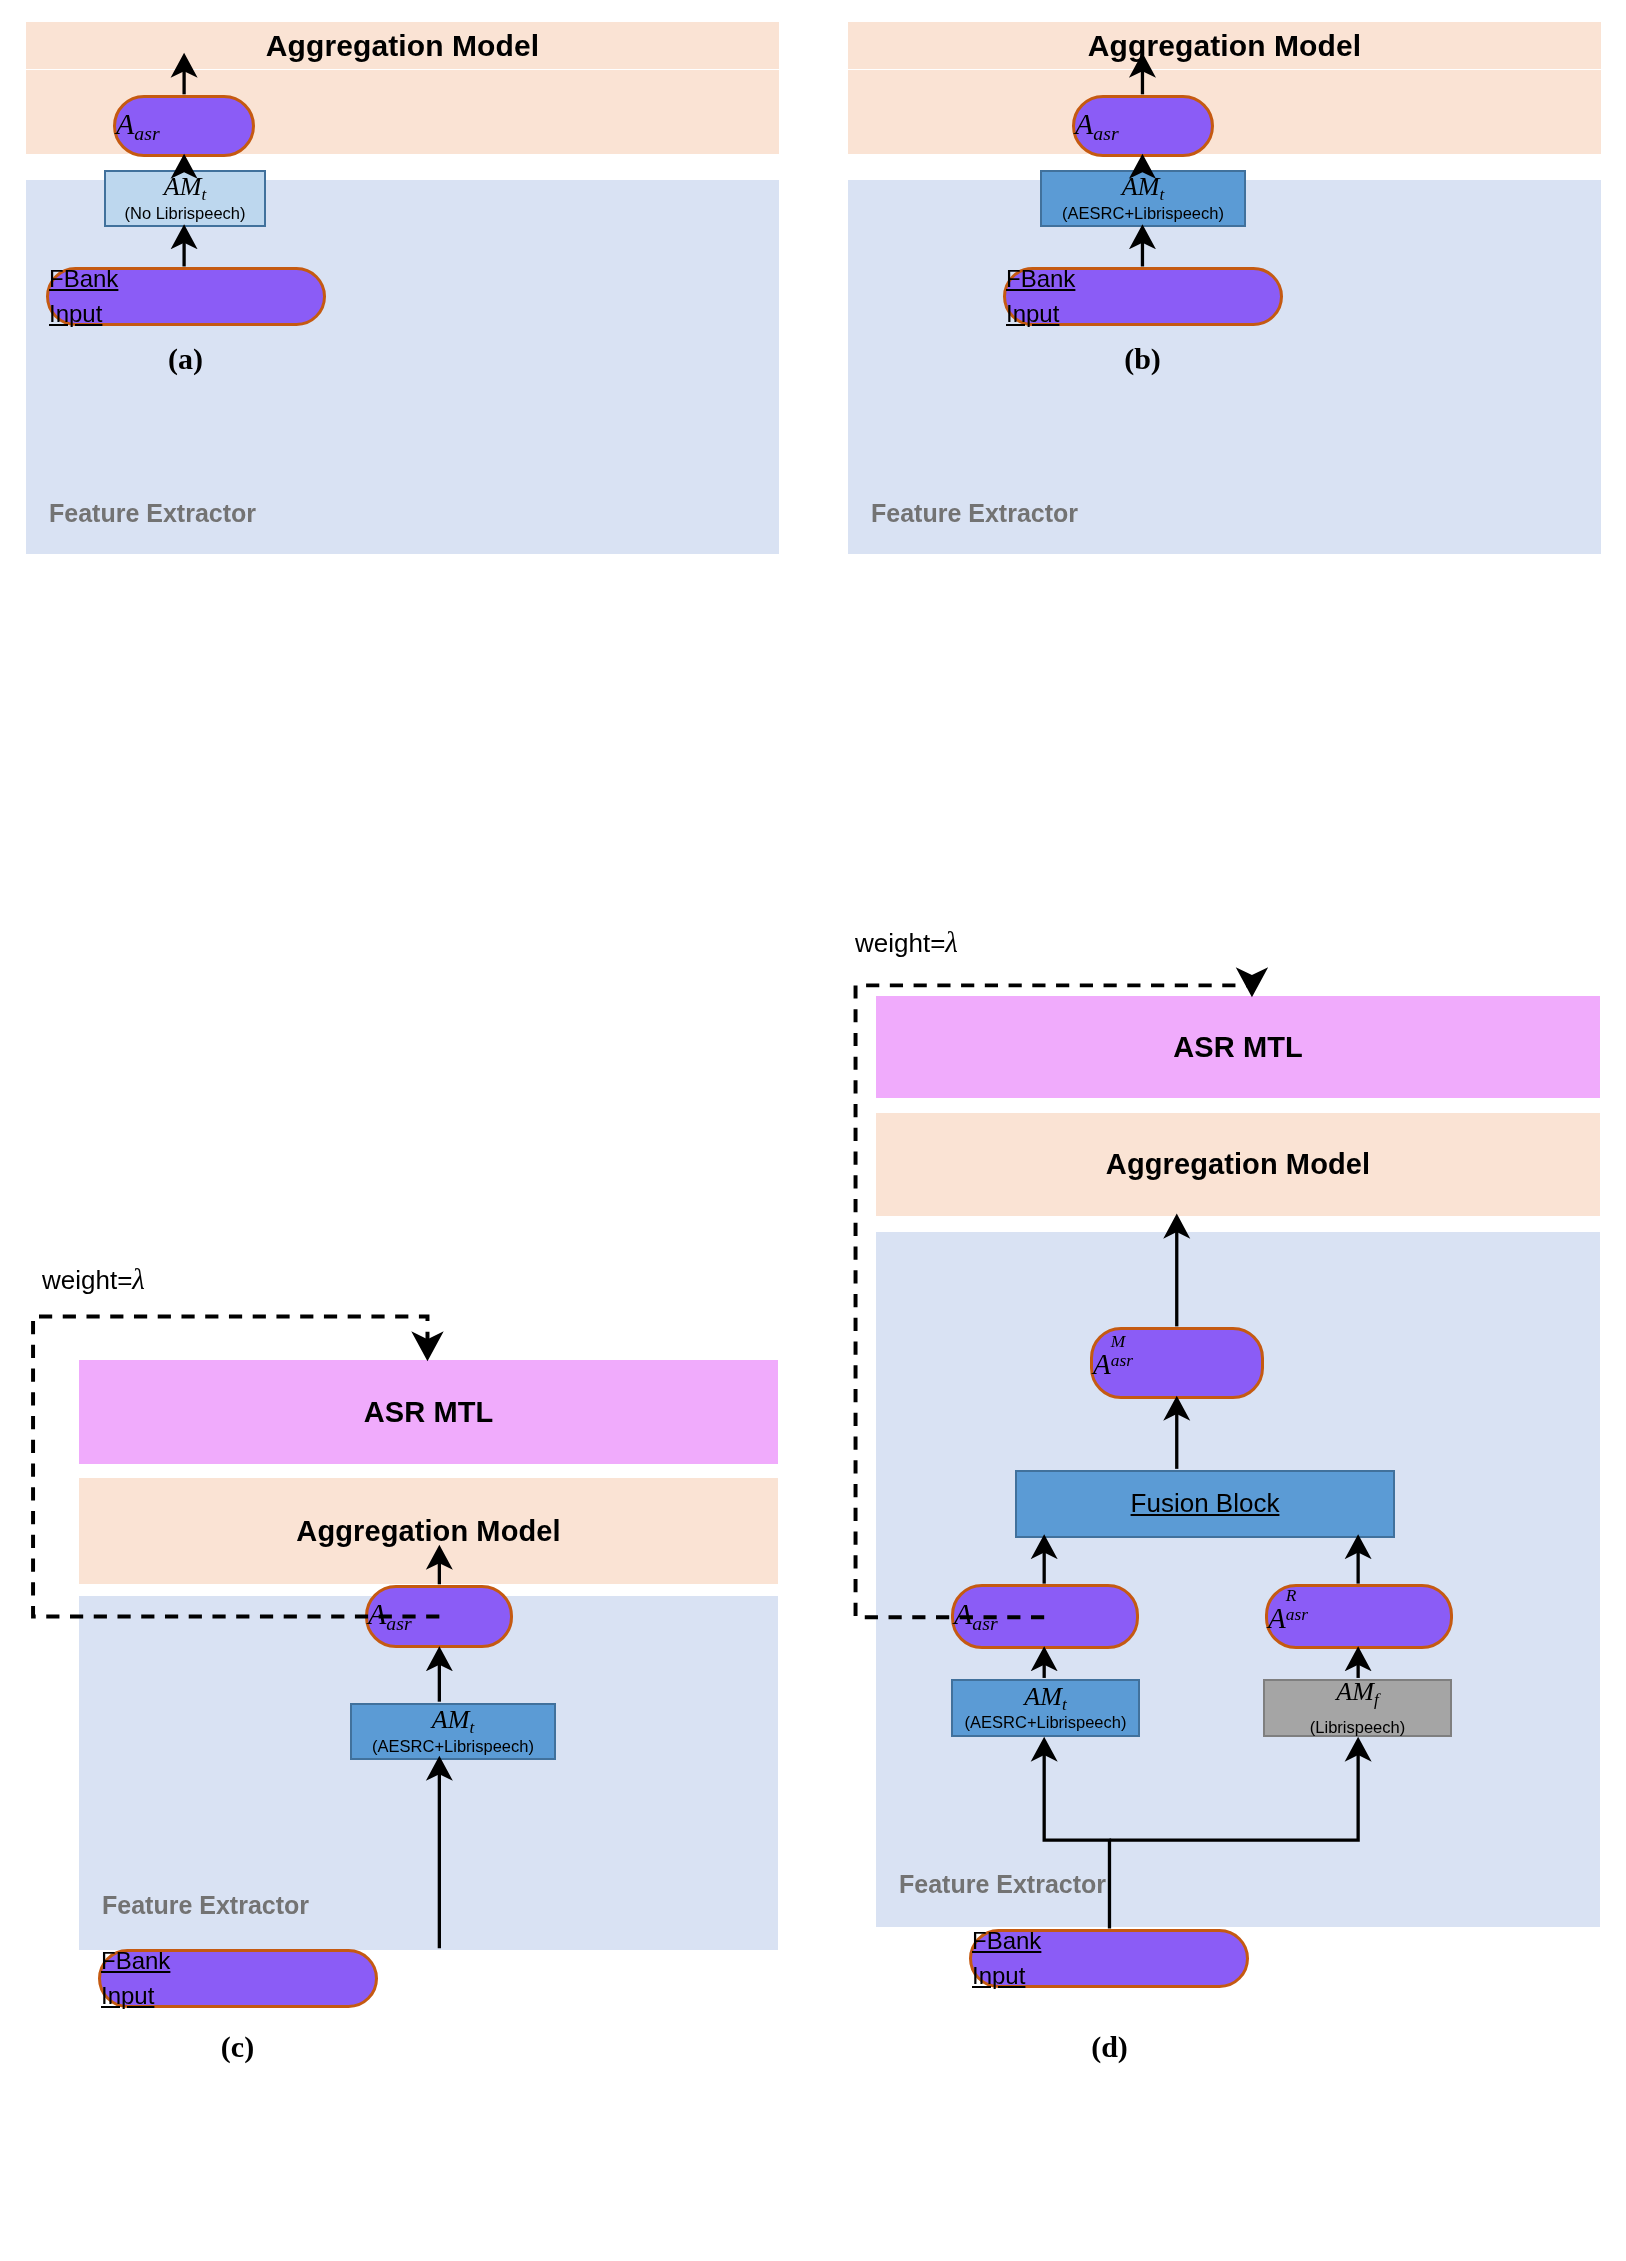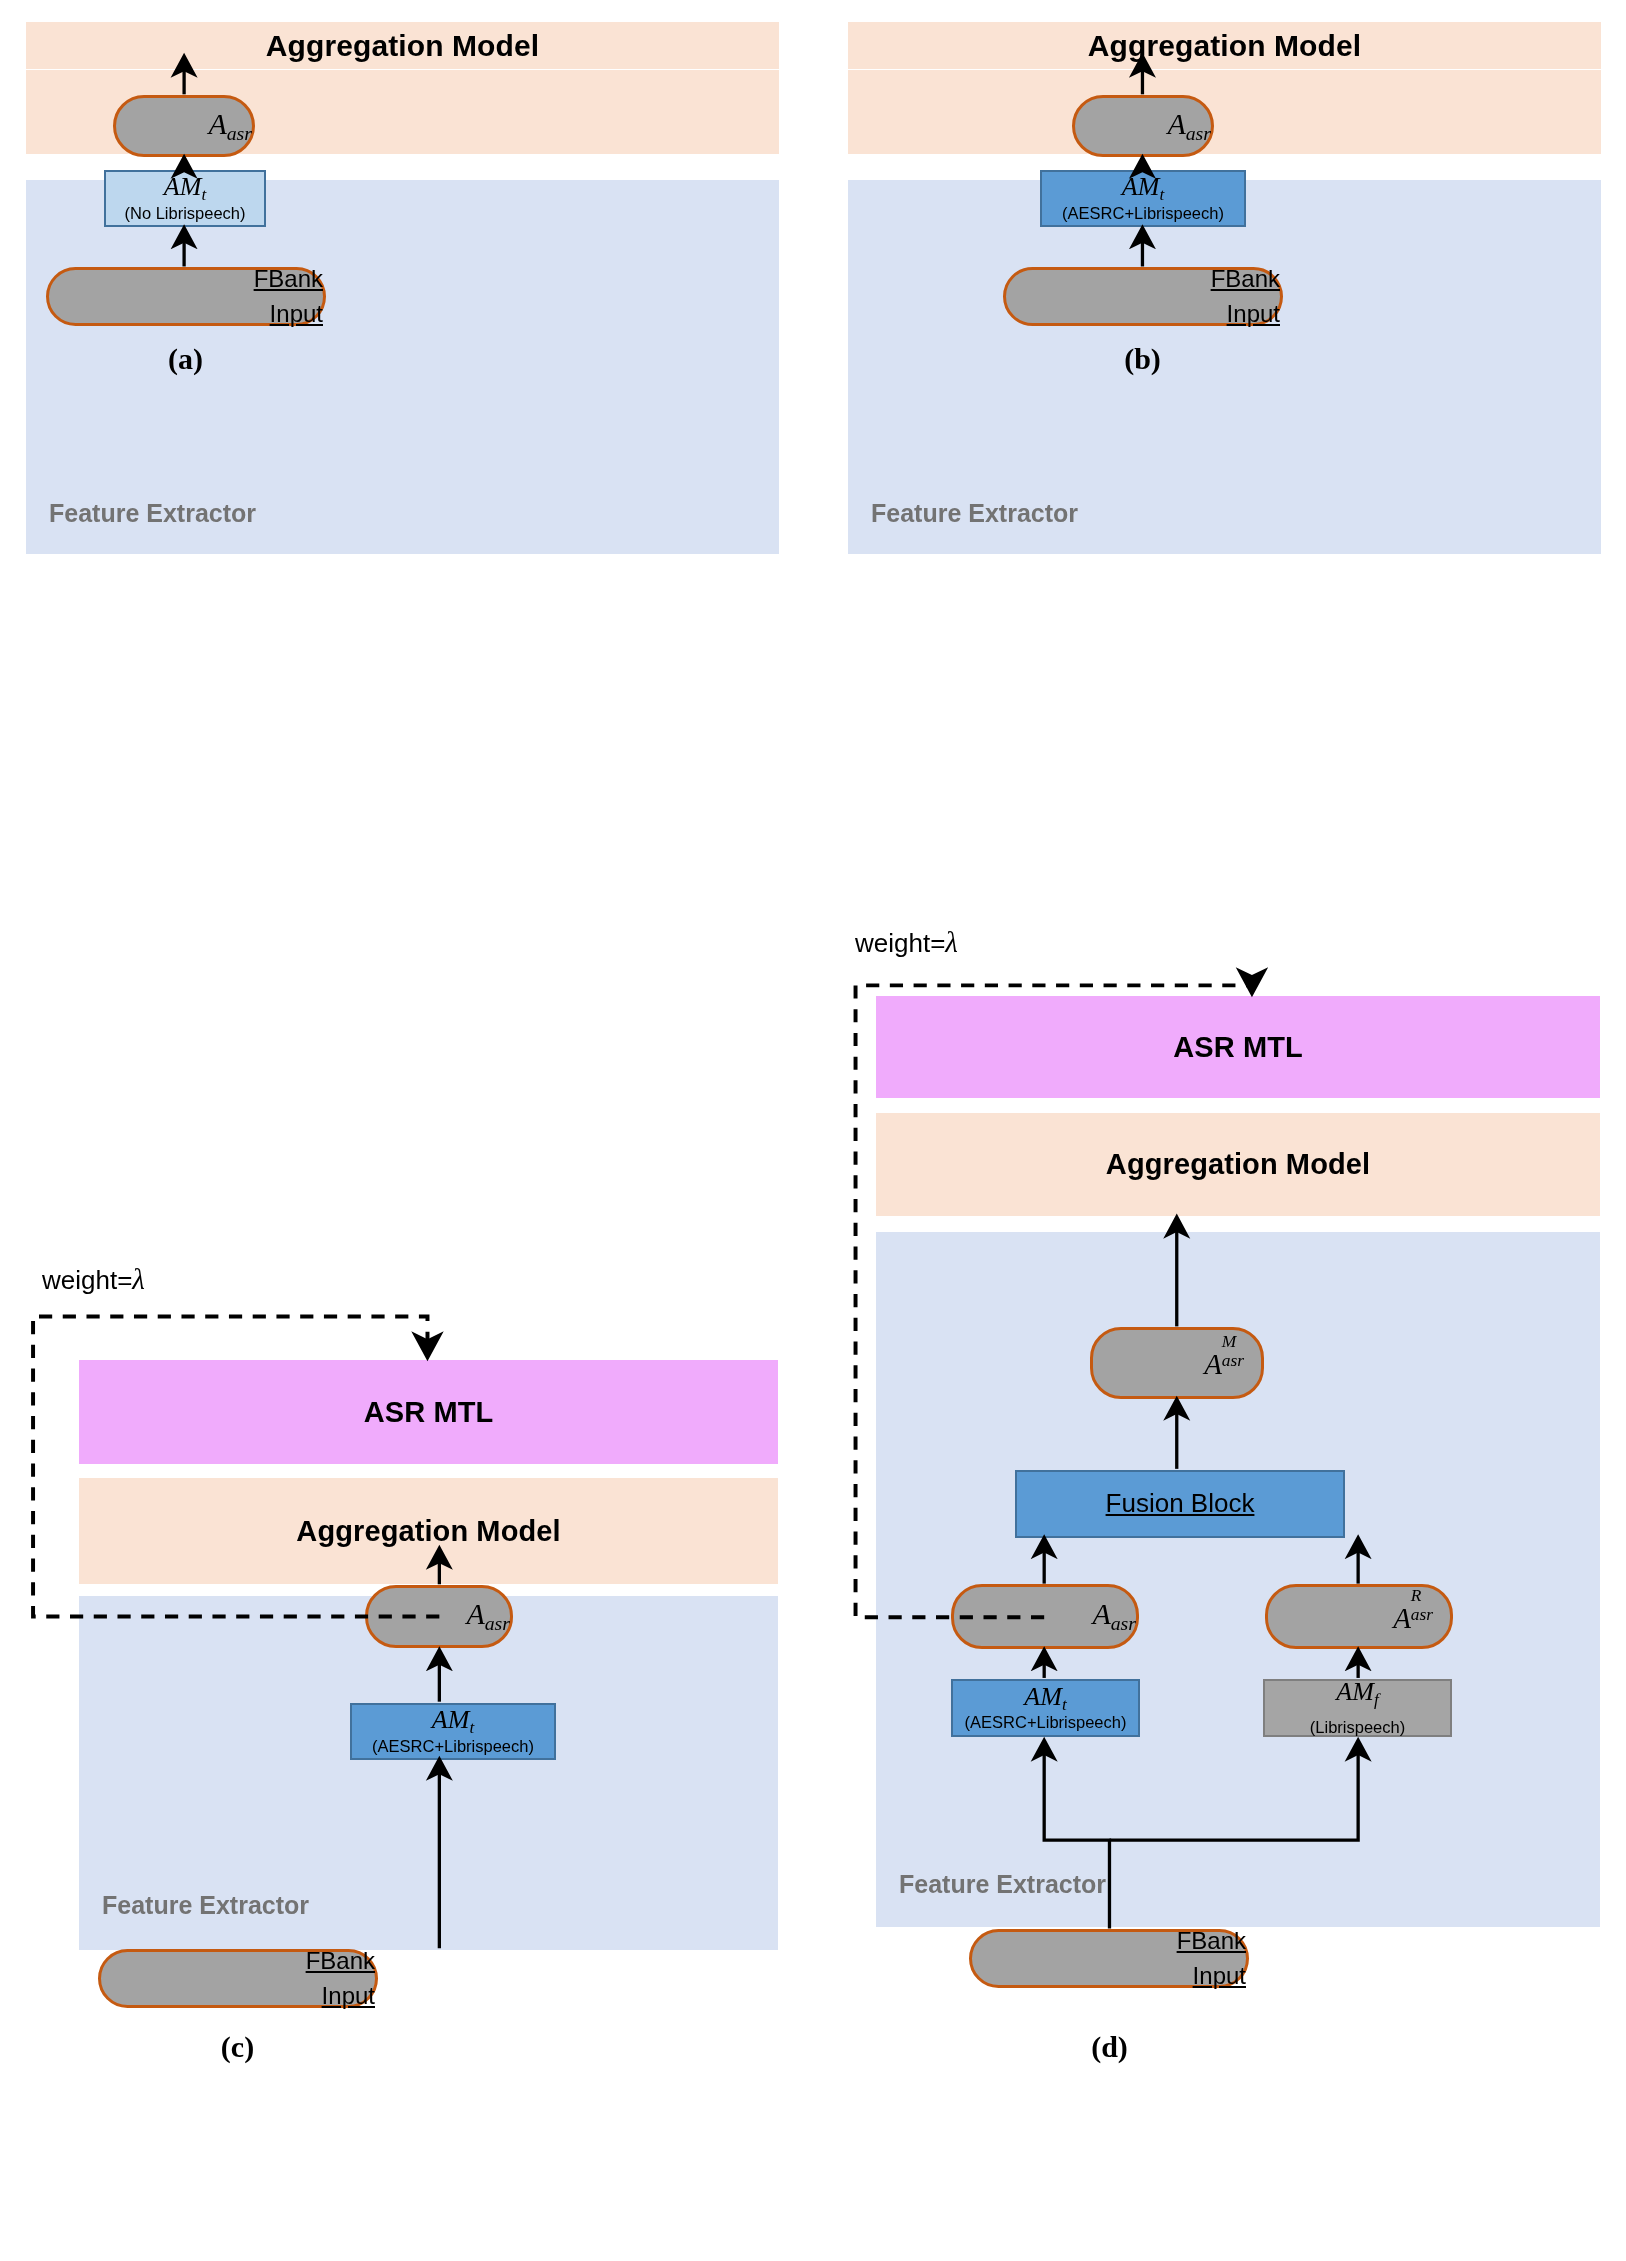--- a/index.html
+++ b/index.html
@@ -12,22 +12,22 @@
   .abs{position:absolute;box-sizing:border-box;}
 
   
   .band{display:flex;align-items:center;justify-content:center;}
   .band-agg{background:#FAE3D4;}
   .band-feat{background:#D9E2F3;}
   .band-mtl{background:#f0abfc;}
   .band-label{font-weight:bold;color:#000;letter-spacing:0.1px;}
 
   
-  .mod-orange{background:#a3a3a3;border:3.3px solid #C55A11;border-radius:31px;
-              display:flex;align-items:flex-end;justify-content:center;
+  .mod-orange{background:#8b5cf6;border:3.3px solid #C55A11;border-radius:31px;
+              display:flex;align-items:flex-start;justify-content:center;
               flex-direction:column;color:#000;}
   
   .mod-bluelight{background:#BDD7EE;border:2.6px solid #41719C;
               display:flex;align-items:center;justify-content:center;
               flex-direction:column;color:#000;}
   .mod-bluemid{background:#5B9BD5;border:2.6px solid #41719C;
               display:flex;align-items:center;justify-content:center;
               flex-direction:column;color:#000;}
   .mod-gray{background:#A5A5A5;border:2.6px solid #7F7F7F;
               display:flex;align-items:center;justify-content:center;
@@ -166,21 +166,21 @@
   </div>
 
   <div class="abs band-feat" style="left:876px;top:1232px;width:724px;height:695px;"></div>
 
   <div class="abs feat-cap" style="left:899px;top:1862px;font-size:25px;">Feature Extractor</div>
 
   <div class="abs mod-orange" style="left:1090px;top:1327px;width:174px;height:72px;">
     <span class="mathstack" style="font-size:29px;"><span class="base">A</span><span class="tags"><span class="t-sup">M</span><span class="t-sub">asr</span></span></span>
   </div>
 
-  <div class="abs mod-bluemid" style="left:1015px;top:1470px;width:330px;height:68px;">
+  <div class="abs mod-bluemid" style="left:1015px;top:1470px;width:380px;height:68px;">
     <span class="plainlabel" style="font-size:26px;">Fusion Block</span>
   </div>
 
   <div class="abs mod-orange" style="left:951px;top:1584px;width:188px;height:65px;">
     <span class="math" style="font-size:30px;"><span>A</span><span class="sub">asr</span></span>
   </div>
 
   <div class="abs mod-orange" style="left:1265px;top:1584px;width:188px;height:65px;">
     <span class="mathstack" style="font-size:29px;"><span class="base">A</span><span class="tags"><span class="t-sup">R</span><span class="t-sub">asr</span></span></span>
   </div>

